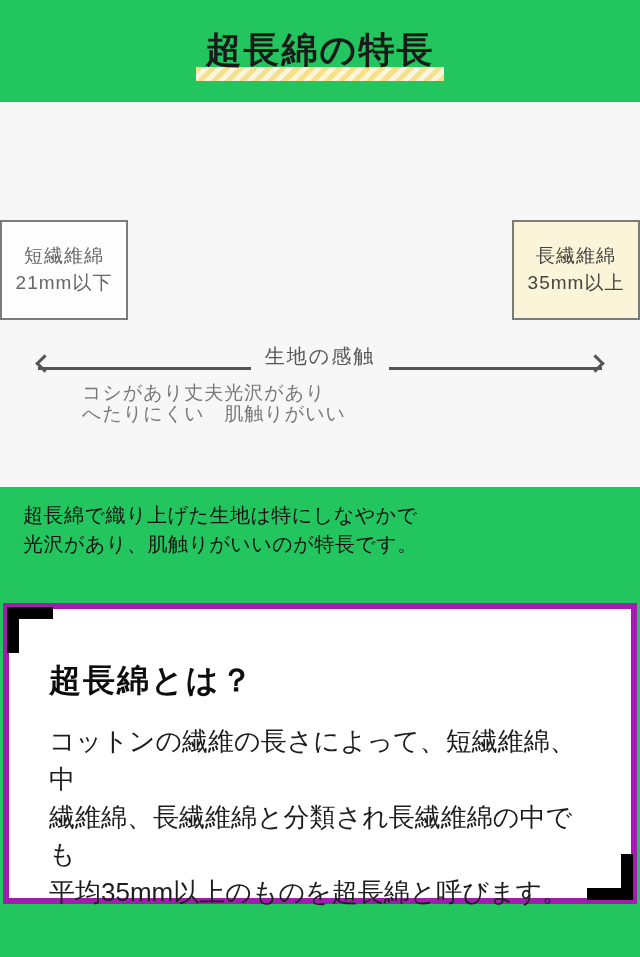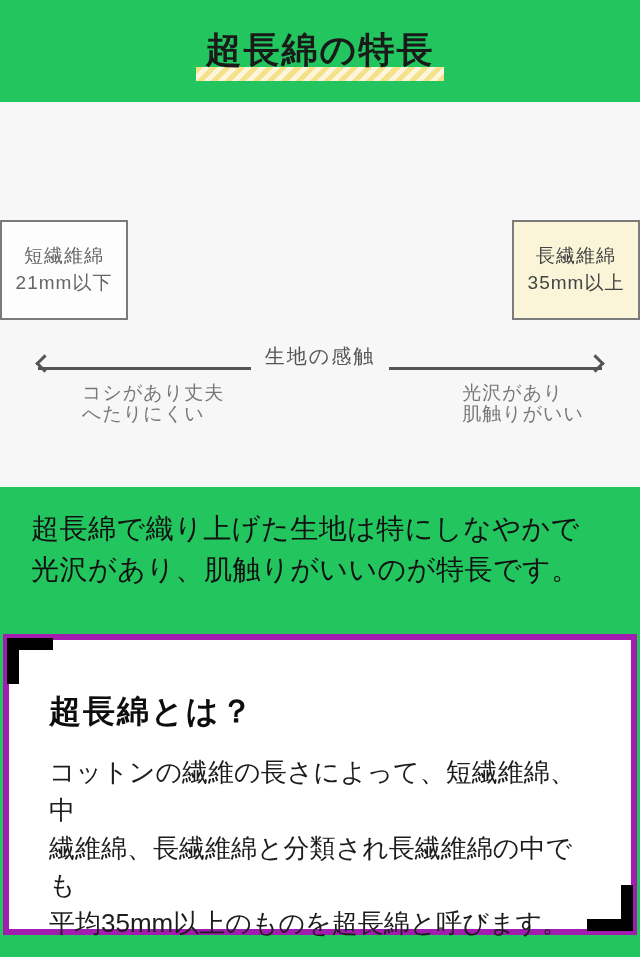--- a/index.html
+++ b/index.html
@@ -96,34 +96,33 @@
     flex:0 0 auto;
     padding:0 14px;
     font-size:20px;
     color:#555555;
     letter-spacing:2px;
     white-space:nowrap;
   }
 
   .axis-notes{
     display:flex;
-    justify-content:space-between;
-    margin:12px 56px 0 82px;
+    margin:12px 96px 0 82px;
     font-size:19px;
     line-height:21px;
     color:#777777;
     letter-spacing:1px;
     white-space:pre-line;
   }
 
   
   .description{
-    margin:8px;
+    margin:0;
     padding:14px 8px 0 23px;
-    font-size:28px;
+    font-size:20px;
     line-height:1.45;
     color:#111111;
     letter-spacing:0.5px;
     white-space:pre-line;
   }
 
   
   .note-box{
     position:relative;
     box-sizing:border-box;

